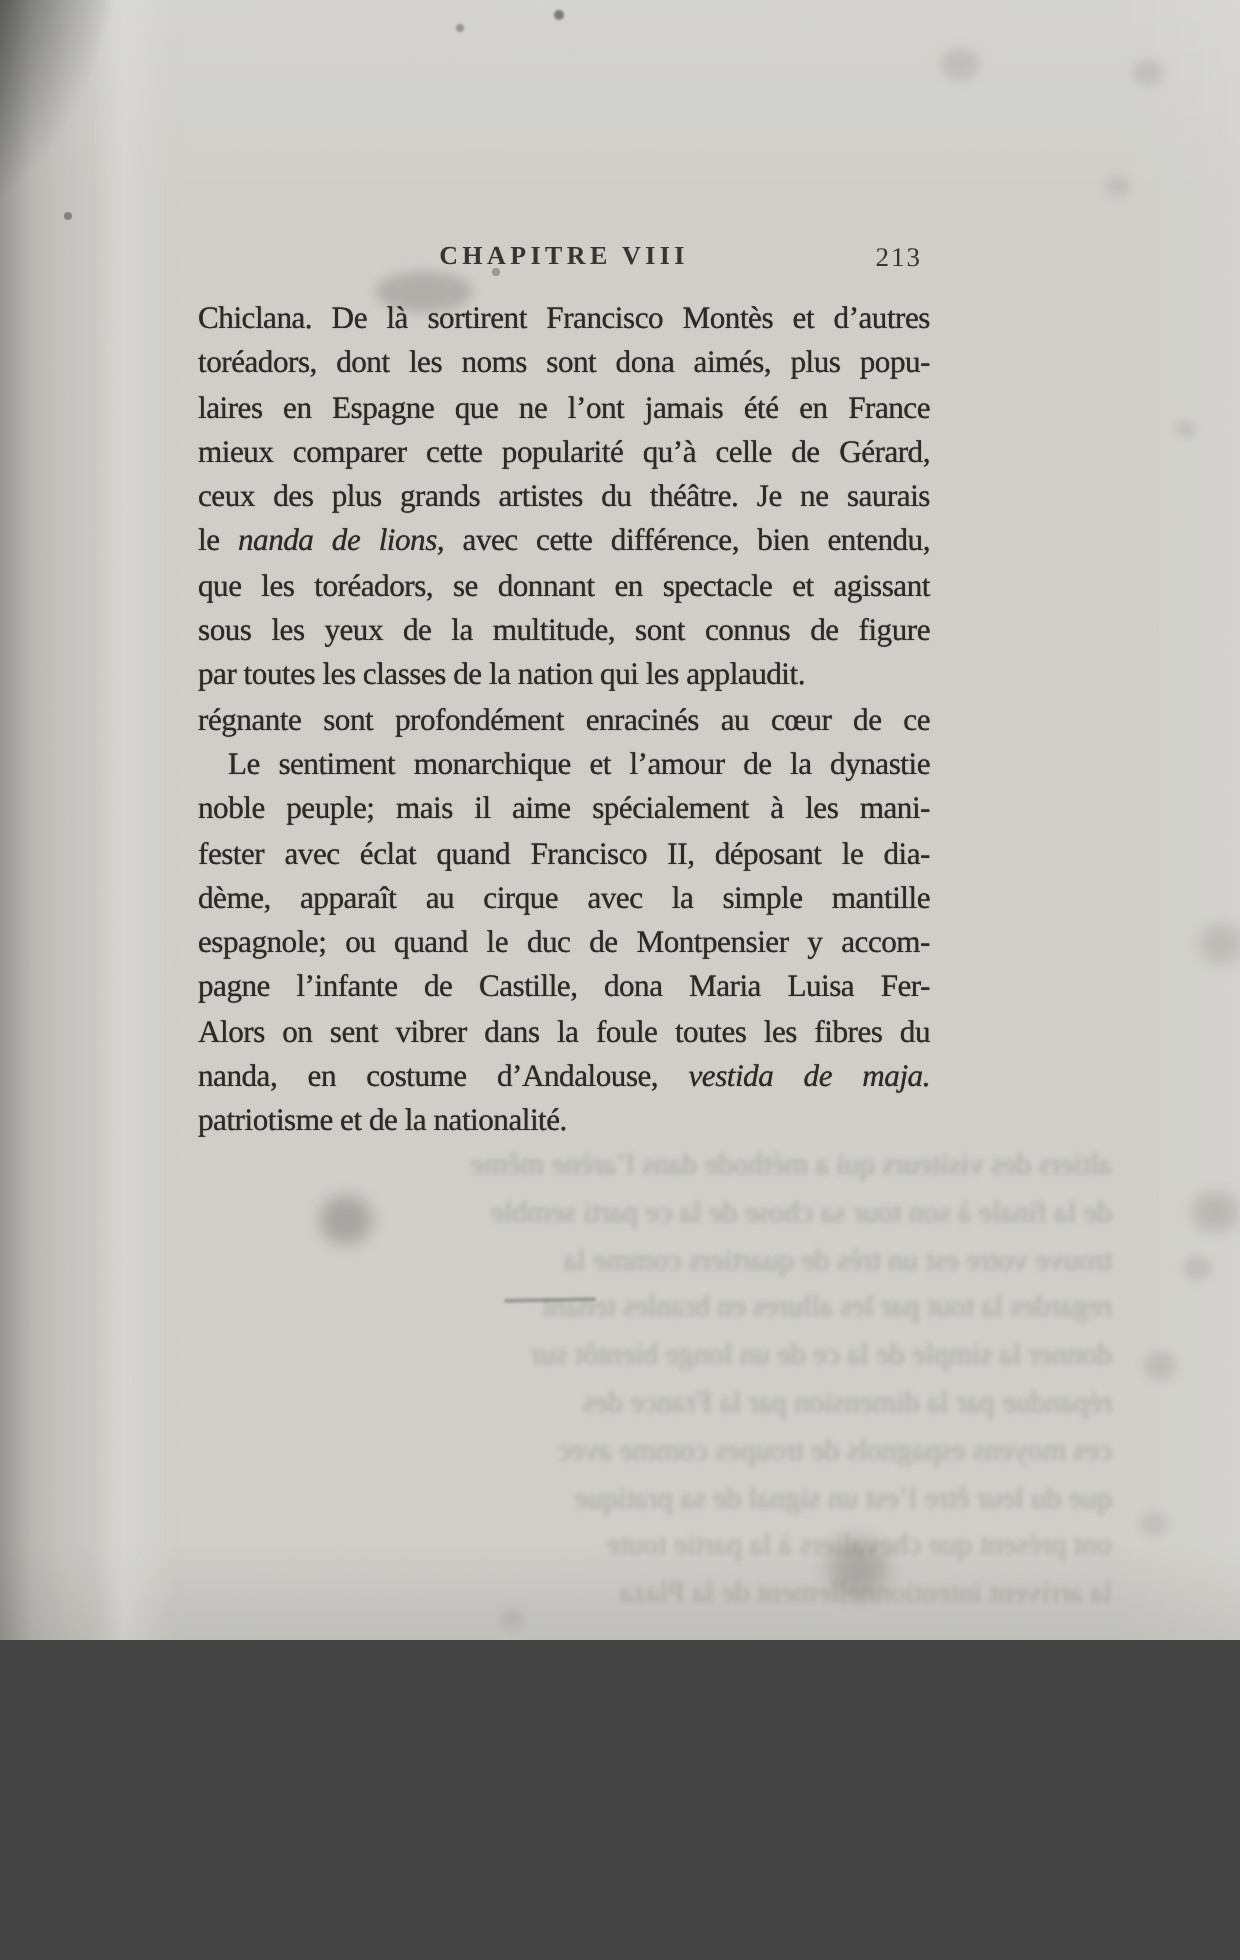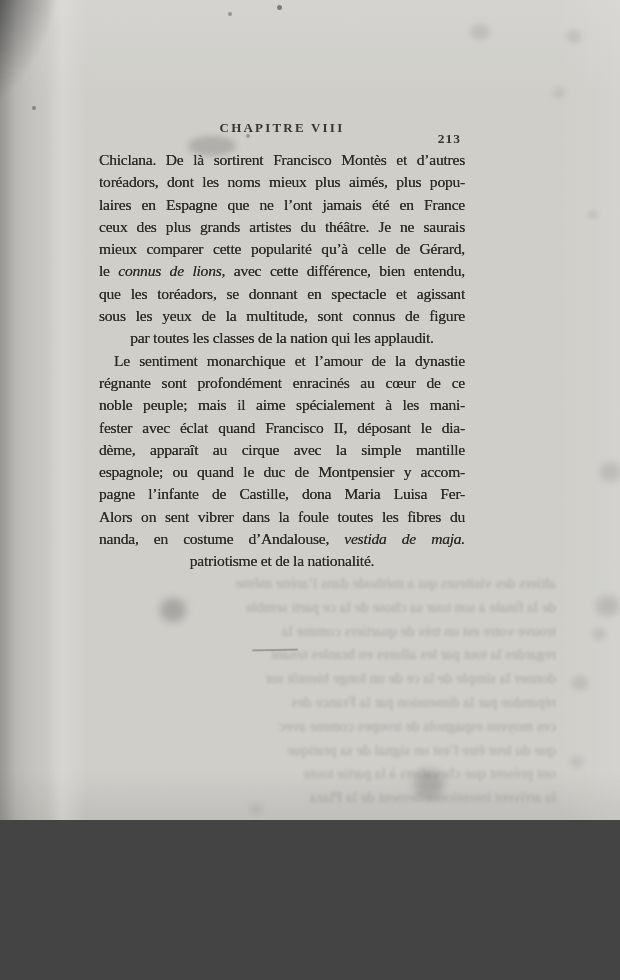--- a/index.html
+++ b/index.html
@@ -23,31 +23,31 @@
   .running-header{
     position:absolute;left:99px;top:120px;width:366px;height:18px;
     color:var(--header-ink,#3a3835);
   }
   .chapter-title{
     position:absolute;left:0;right:0;text-align:center;
     font-size:13px;letter-spacing:2.2px;font-weight:bold;
     filter:blur(0.2px);
   }
   .page-number{
-    position:absolute;right:4px;top:11px;
-    font-size:13.5px;letter-spacing:1px;font-weight:bold;
+    position:absolute;right:4px;top:1px;
+    font-size:13.5px;letter-spacing:1px;font-weight:normal;
     filter:blur(0.2px);
   }
   .text-block{
     position:absolute;left:99px;top:149px;width:366px;
     color:var(--ink,#2e2c29);
     font-size:15.6px;line-height:22.3px;letter-spacing:-0.25px;
     text-shadow:0 0 0.45px rgba(40,38,35,0.85);
   }
-  .line{text-align:center;}
+  .line{text-align:left;}
   .line.j{text-align:justify;text-align-last:justify;}
   .line.ind{text-indent:15px;}
   .it{font-style:italic;}
   .ghost-block{
     position:absolute;left:92px;top:572px;width:464px;
     font-size:15px;line-height:23.8px;
     color:rgba(95,94,90,0.55);
     opacity:0.55;
     filter:blur(1.4px);
   }
@@ -66,30 +66,30 @@
 
 <div class="page">
 
   <div class="running-header">
     <div class="chapter-title">CHAPITRE VIII</div>
     <div class="page-number">213</div>
   </div>
 
   <div class="text-block">
       <div class="line j"><span>Chiclana. De là sortirent Francisco Montès et d’autres</span></div>
-      <div class="line j"><span>toréadors, dont les noms mieux plus aimés, plus popu-</span></div>
+      <div class="line j"><span>toréadors, dont les noms sont dona aimés, plus popu-</span></div>
       <div class="line j"><span>laires en Espagne que ne l’ont jamais été en France</span></div>
+      <div class="line j"><span>mieux comparer cette popularité qu’à celle de Gérard,</span></div>
       <div class="line j"><span>ceux des plus grands artistes du théâtre. Je ne saurais</span></div>
-      <div class="line j"><span>mieux comparer cette popularité qu’à celle de Gérard,</span></div>
-      <div class="line j"><span>le </span><span class="it">connus de lions,</span><span> avec cette différence, bien entendu,</span></div>
+      <div class="line j"><span>le </span><span class="it">nanda de lions,</span><span> avec cette différence, bien entendu,</span></div>
       <div class="line j"><span>que les toréadors, se donnant en spectacle et agissant</span></div>
       <div class="line j"><span>sous les yeux de la multitude, sont connus de figure</span></div>
       <div class="line"><span>par toutes les classes de la nation qui les applaudit.</span></div>
+      <div class="line j"><span>régnante sont profondément enracinés au cœur de ce</span></div>
       <div class="line j ind"><span>Le sentiment monarchique et l’amour de la dynastie</span></div>
-      <div class="line j"><span>régnante sont profondément enracinés au cœur de ce</span></div>
       <div class="line j"><span>noble peuple; mais il aime spécialement à les mani-</span></div>
       <div class="line j"><span>fester avec éclat quand Francisco II, déposant le dia-</span></div>
       <div class="line j"><span>dème, apparaît au cirque avec la simple mantille</span></div>
       <div class="line j"><span>espagnole; ou quand le duc de Montpensier y accom-</span></div>
       <div class="line j"><span>pagne l’infante de Castille, dona Maria Luisa Fer-</span></div>
       <div class="line j"><span>Alors on sent vibrer dans la foule toutes les fibres du</span></div>
       <div class="line j"><span>nanda, en costume d’Andalouse, </span><span class="it">vestida de maja.</span></div>
       <div class="line"><span>patriotisme et de la nationalité.</span></div>
     </div>
 

